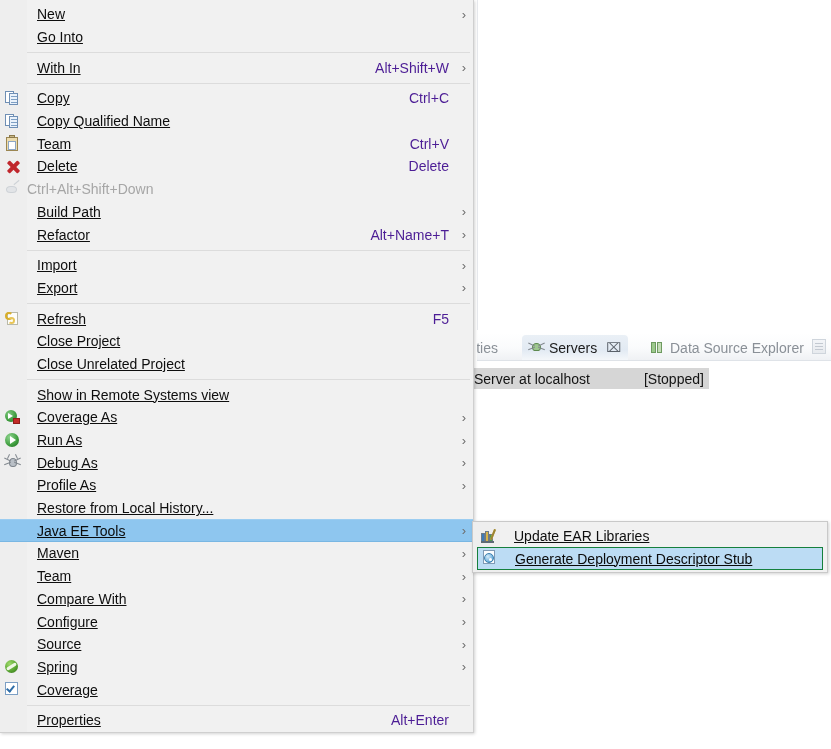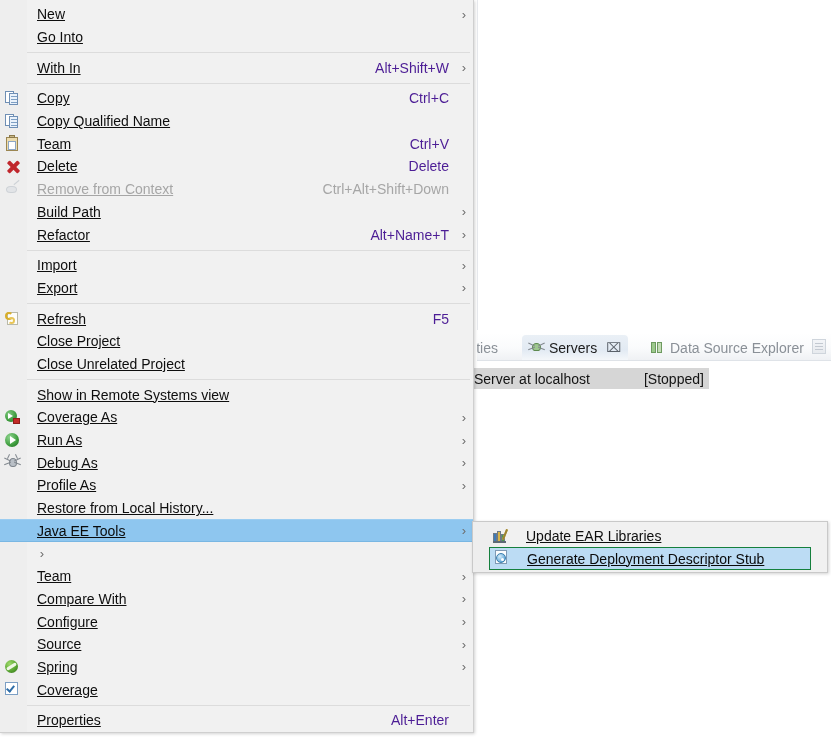--- a/index.html
+++ b/index.html
@@ -115,21 +115,21 @@
     height: 1px; background: #dcdcdc;
   }
 
   
   .submenu {
     position: absolute; left: 472px; top: 521px;
     width: 356px;
     background: #f1f1f1;
     border: 1px solid #c9c9c9;
     box-shadow: 1px 1px 3px rgba(0,0,0,0.18);
-    padding: 2px 16px;
+    padding: 2px 4px;
     font-size: 14px; color: #0e0e0e;
     overflow: hidden;
   }
   .submenu .gutter2 {
     position: absolute; left: 0; top: 0; width: 27px; height: 100%;
     background: #eeeeee;
   }
   .submenu .mi { height: 23px; }
   .submenu .mi.selected {
     background: #bcdcf4;
@@ -428,21 +428,20 @@
         <span class="acc">Delete</span>
         <span class="arrow pad">&nbsp;</span>
       </div>
       <div class="mi disabled">
         <span class="ico">
           <span class="ic ic-ctx">
               <i class="d"></i>
               <i class="l"></i>
             </span>
         </span>
-        <span class="lbl">Remove from Context</span>
         <span class="acc">Ctrl+Alt+Shift+Down</span>
         <span class="arrow pad">&nbsp;</span>
       </div>
       <div class="mi">
         <span class="ico"></span>
         <span class="lbl">Build Path</span>
         <span class="acc"></span>
         <span class="arrow">›</span>
       </div>
       <div class="mi">
@@ -552,20 +551,21 @@
         <span class="arrow pad">&nbsp;</span>
       </div>
       <div class="mi selected">
         <span class="ico"></span>
         <span class="lbl">Java EE Tools</span>
         <span class="acc"></span>
         <span class="arrow">›</span>
       </div>
       <div class="mi">
         <span class="ico"></span>
+        <span class="lbl">Maven</span>
         <span class="acc"></span>
         <span class="arrow">›</span>
       </div>
       <div class="mi">
         <span class="ico"></span>
         <span class="lbl">Team</span>
         <span class="acc"></span>
         <span class="arrow">›</span>
       </div>
       <div class="mi">

